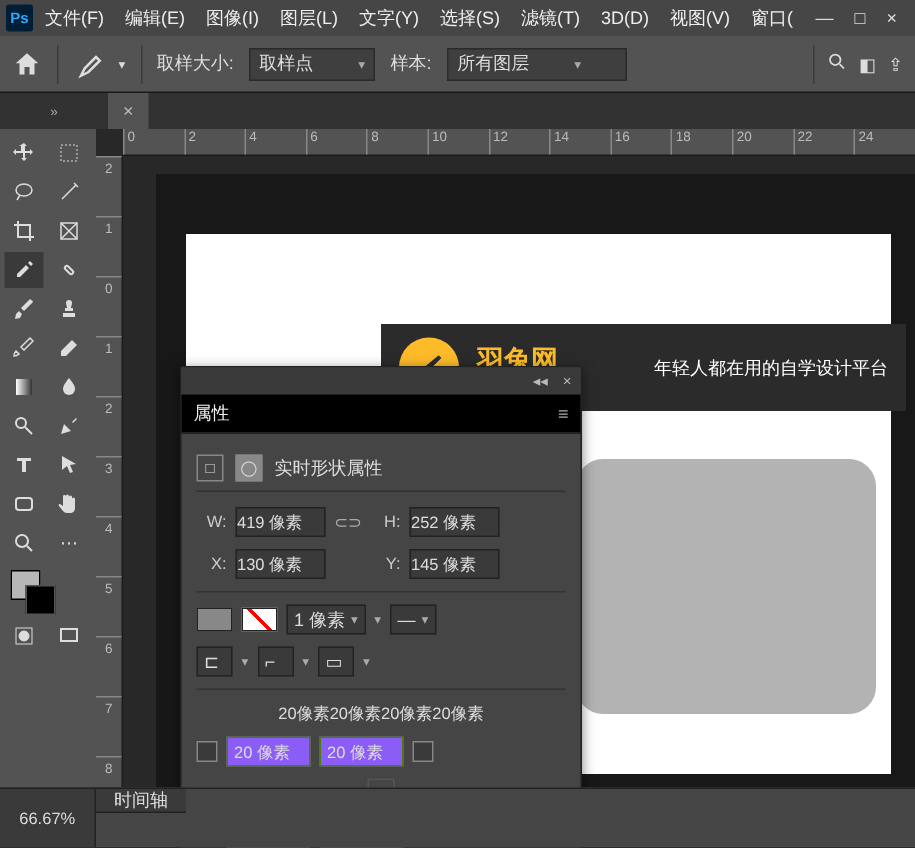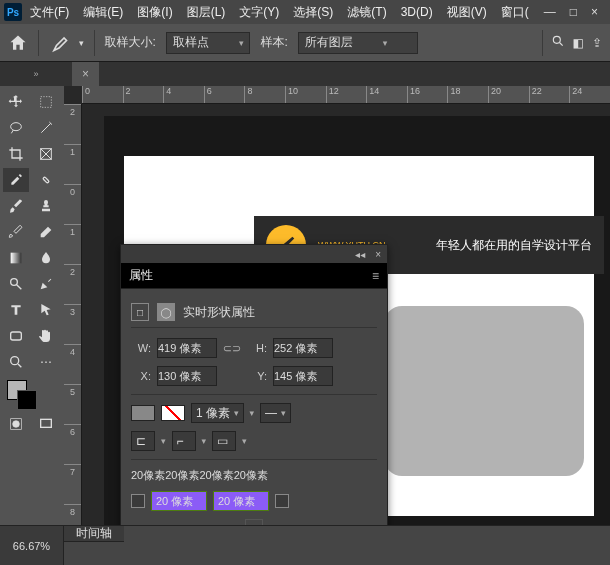--- a/index.html
+++ b/index.html
@@ -296,20 +296,21 @@
     </div>
     <div class="doc">
       <div class="page">
         <div class="banner">
           <div class="logo-circle">
               <svg viewBox="0 0 24 24" width="22" height="22" fill="#2b2b2b">
                 <path d="M19 3l2 2-11 11-4 4 4-4c-2 2-4 1-4 1s-1-2 1-4l12-10z"></path>
               </svg>
             </div>
           <div>
+            <div class="banner-main">羽兔网</div>
             <div class="banner-sub">WWW.YUTU.CN</div>
           </div>
           <div class="banner-right">年轻人都在用的自学设计平台</div>
         </div>
         <div class="rrect"></div>
       </div>
     </div>
   </div>
 </div>
 
@@ -358,21 +359,21 @@
     </div>
     <div class="row">
       <div class="small-dd" style="width:24px">⊏</div>
       <span class="dd-arrow">▾</span>
       <div class="small-dd" style="width:24px">⌐</div>
       <span class="dd-arrow">▾</span>
       <div class="small-dd" style="width:24px">▭</div>
       <span class="dd-arrow">▾</span>
     </div>
     <div class="sep"></div>
-    <div class="row" style="">
+    <div class="row" style="justify-content:center">
       <span style="font-size:11px">20像素20像素20像素20像素</span>
     </div>
     <div class="row">
       <div class="cb"></div>
       <div class="corner-box">20 像素</div>
       <div class="corner-box">20 像素</div>
       <div class="cb"></div>
     </div>
     <div class="row" style="justify-content:center">
       <span class="link-icon" style="border:1px solid #555;padding:2px 6px">⊂⊃</span>

